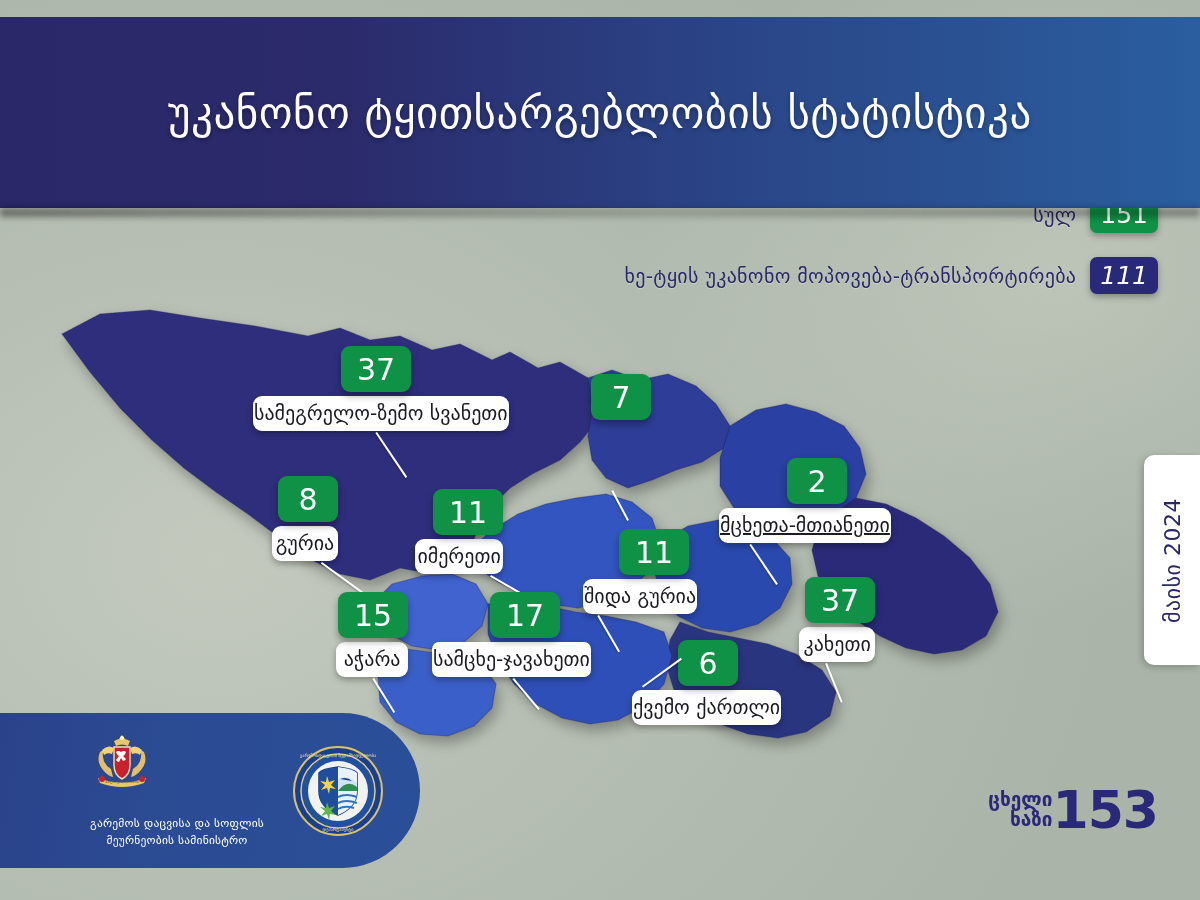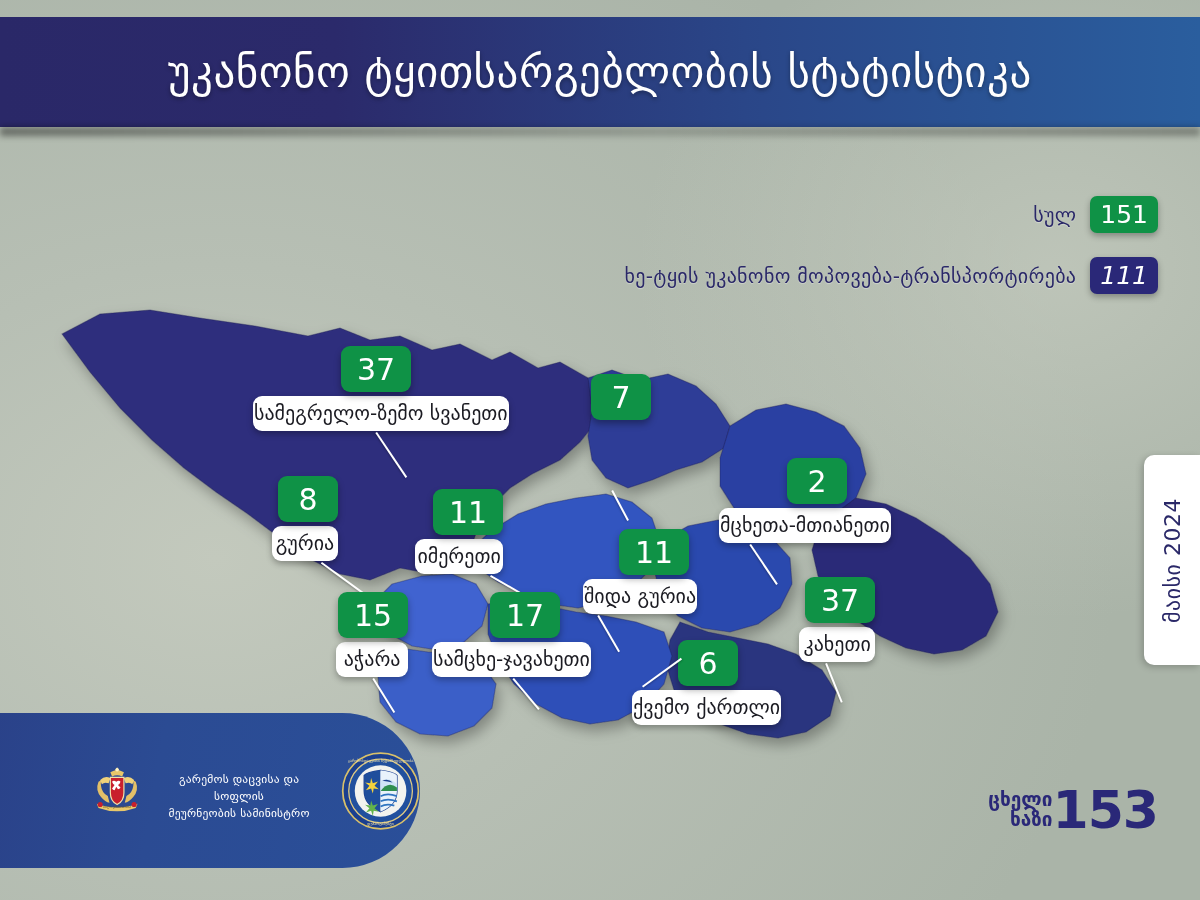--- a/index.html
+++ b/index.html
@@ -15,21 +15,21 @@
     position:absolute; inset:0;
     background:
       radial-gradient(ellipse 900px 700px at 18% 62%, #c3c9bd 0%, #b7bfb4 42%, #aab4a8 100%);
   }
   #bg-wash2{
     position:absolute; inset:0;
     background:radial-gradient(ellipse 600px 500px at 88% 30%, rgba(205,210,198,.55), rgba(170,180,168,0) 70%);
   }
   
   #header{
-    position:absolute; left:0; top:17px; width:1200px; height:110px;
+    position:absolute; left:0; top:17px; width:1200px; height:191px;
     background:linear-gradient(90deg,#2a2868 0%,#2b2a6b 28%,#2a4688 62%,#2a5e9e 100%);
     display:flex; align-items:center; justify-content:center;
     z-index:6;
   }
   #header:after{
     content:""; position:absolute; left:0; bottom:-9px; width:1200px; height:9px;
     background:linear-gradient(90deg,rgba(0,0,0,.42),rgba(0,0,0,.18) 55%,rgba(0,0,0,.32));
     filter:blur(3px);
   }
   #header-title{
@@ -85,21 +85,21 @@
   }
   .leader{ position:absolute; background:#fff; height:2px; transform-origin:0 0;
            box-shadow:0 1px 2px rgba(0,0,0,.25); }
   
   #footer{
     position:absolute; left:-60px; bottom:32px; width:480px; height:155px;
     background:linear-gradient(100deg,#2a3f86 0%,#2b4b93 45%,#2a4f99 100%);
     border-radius:0 78px 78px 0; z-index:6;
     display:flex; align-items:center; gap:28px; padding-left:150px;
   }
-  #ministry-block{ display:flex; flex-direction:row; align-items:flex-end; gap:21px; }
+  #ministry-block{ display:flex; flex-direction:column; align-items:flex-start; gap:21px; }
   #ministry-name{
     color:#fff; font-size:11.5px; line-height:1.45; text-align:center; white-space:pre-line;
     letter-spacing:.2px;
   }
   .emblem{ display:block; }
   
   #hotline{
     position:absolute; right:42px; bottom:60px; z-index:6;
     display:flex; align-items:center; gap:0; color:#2a2878;
   }
@@ -184,21 +184,21 @@
     <div class="leader" style="left:36px; top:86px; width:54px; transform:rotate(56deg);"></div>
   </div>
 
   <div class="callout" style="left:591px; top:202px; text-align:center;">
     <div class="badge">7</div>
     <div class="leader" style="left:22px; top:116px; width:34px; transform:rotate(62deg);"></div>
   </div>
 
   <div class="callout" style="left:787px; top:286px;">
     <div class="badge">2</div>
-    <div class="name" style="display:block; margin-top:4px; margin-left:-68px;">მცხეთა-მთიანეთი</div>
+    <div class="name" style="display:block; margin-top:4px; margin-left:-68px;text-decoration:underline;">მცხეთა-მთიანეთი</div>
     <div class="leader" style="left:-36px; top:86px; width:48px; transform:rotate(56deg);"></div>
   </div>
 
   <div class="callout" style="left:278px; top:304px;">
     <div class="badge">8</div>
     <div class="name" style="display:block; margin-top:4px; margin-left:-6px;">გურია</div>
     <div class="leader" style="left:44px; top:86px; width:72px; transform:rotate(36deg);"></div>
   </div>
 
   <div class="callout" style="left:433px; top:317px;">
@@ -220,21 +220,21 @@
   </div>
 
   <div class="callout" style="left:338px; top:420px;">
     <div class="badge">15</div>
     <div class="name" style="display:block; margin-top:4px; margin-left:-2px;">აჭარა</div>
     <div class="leader" style="left:36px; top:86px; width:40px; transform:rotate(58deg);"></div>
   </div>
 
   <div class="callout" style="left:490px; top:420px;">
     <div class="badge">17</div>
-    <div class="name" style="display:block; margin-top:4px; margin-left:-58px;">სამცხე-ჯავახეთი</div>
+    <div class="name" style="display:block; margin-top:4px; margin-left:-58px;border-radius:7px;">სამცხე-ჯავახეთი</div>
     <div class="leader" style="left:24px; top:86px; width:40px; transform:rotate(50deg);"></div>
   </div>
 
   <div class="callout" style="left:678px; top:468px;">
     <div class="badge">6</div>
     <div class="name" style="display:block; margin-top:4px; margin-left:-46px;">ქვემო ქართლი</div>
     <div class="leader" style="left:-36px; top:46px; width:48px; transform:rotate(-36deg);"></div>
   </div>
 </div>
 

